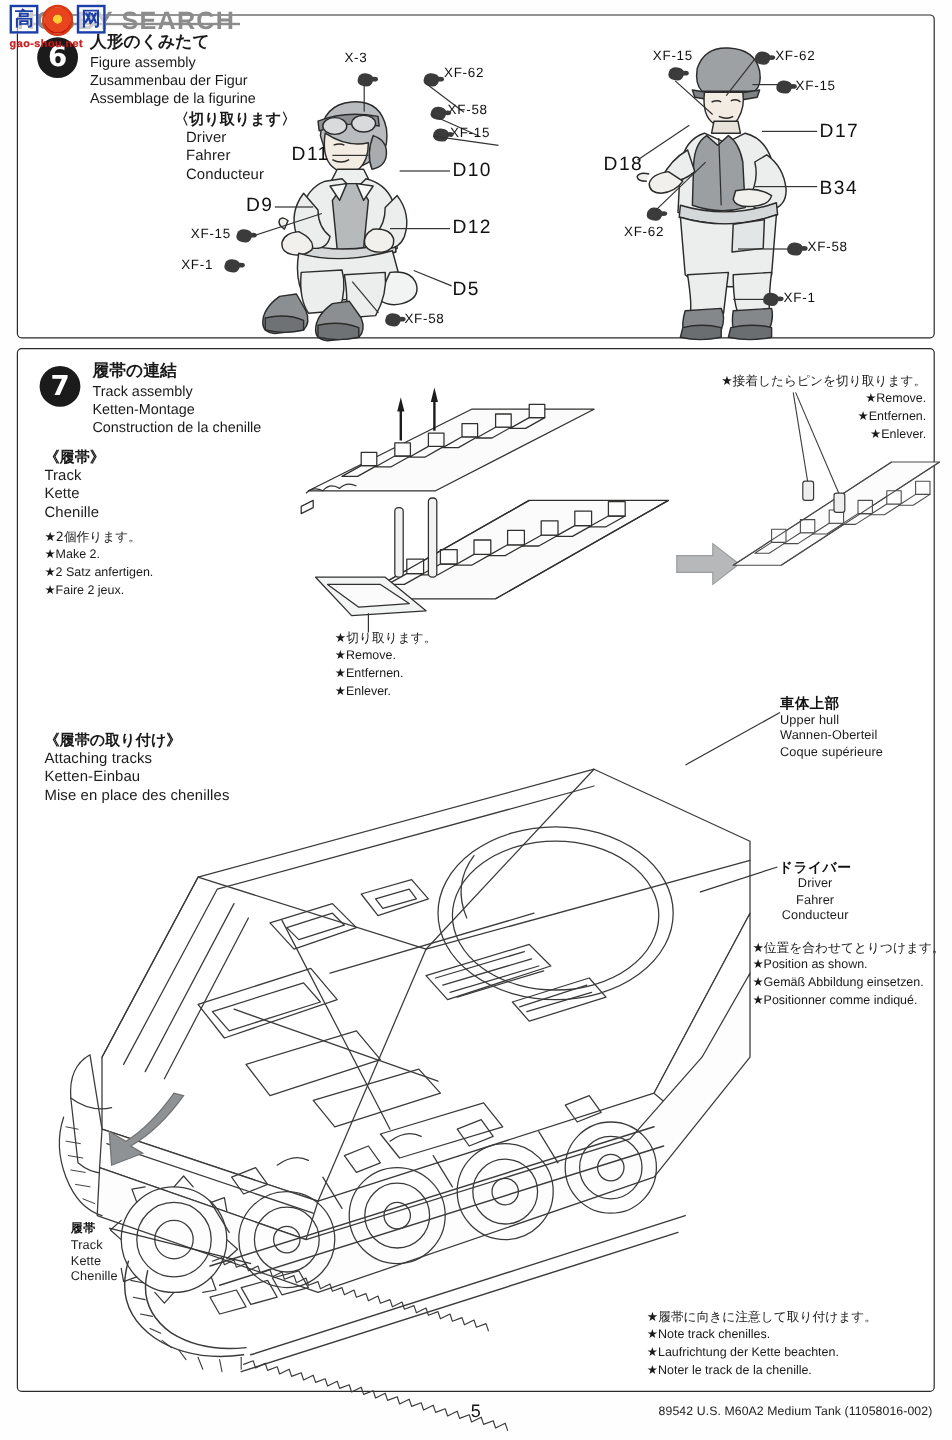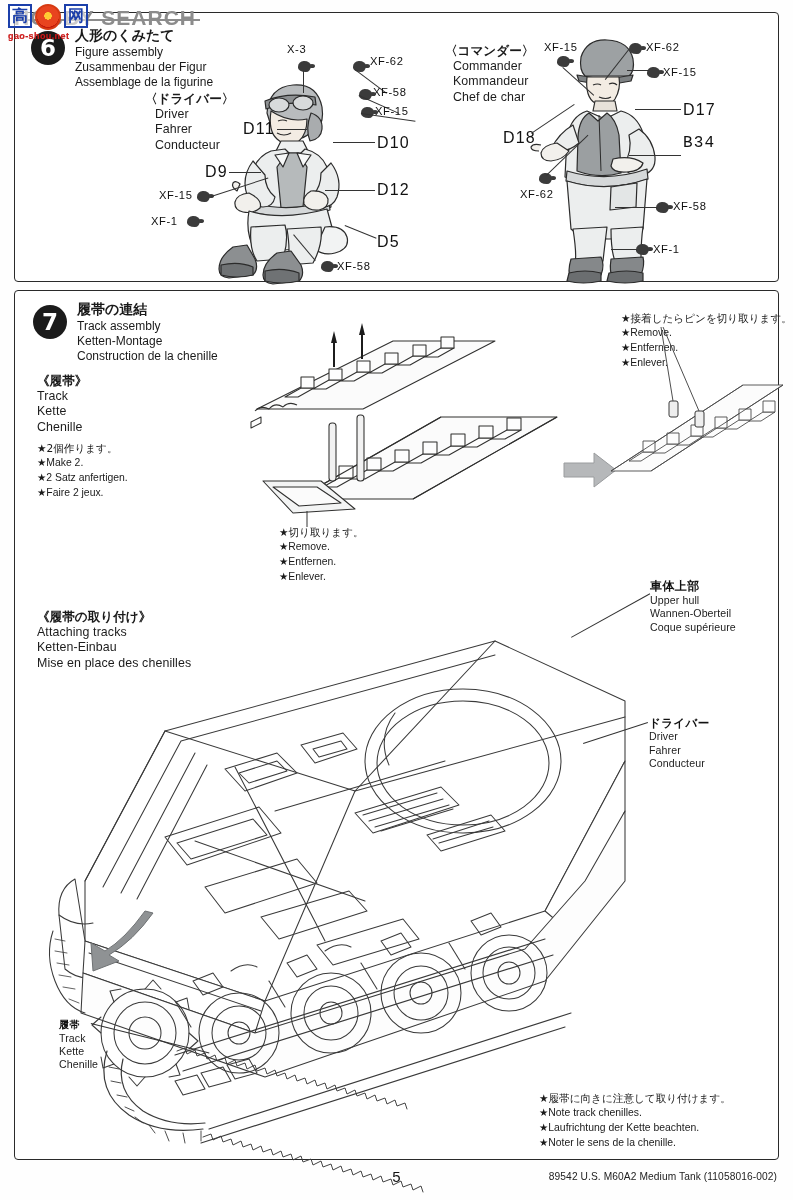--- a/index.html
+++ b/index.html
@@ -194,21 +194,21 @@
     <div class="step-badge" style="left:16px; top:18px;">6</div>
 
     <div class="tblock" style="left:60px; top:14px;">
       <div class="title-jp">人形のくみたて</div>
       <div class="title-en">Figure assembly</div>
       <div class="title-en">Zusammenbau der Figur</div>
       <div class="title-en">Assemblage de la figurine</div>
     </div>
 
     <div class="tblock" style="left:130px; top:78px;">
-      <div class="bracket">〈ドライバー〉</div>
+      <div class="bracket">〈切り取ります〉</div>
       <div class="en" style="padding-left:10px">Driver</div>
       <div class="en" style="padding-left:10px">Fahrer</div>
       <div class="en" style="padding-left:10px">Conducteur</div>
     </div>
 
     <div class="art" style="left:200px; top:38px;">
       <svg width="230" height="230" viewBox="0 0 230 230">
         <g fill="#ffffff" stroke="#2b2b2b" stroke-width="1.2" stroke-linejoin="round">
 
           <path d="M52,62 q2,-26 26,-28 q24,-2 29,22 q2,14 -4,22 l-8,4 q-6,6 -16,6 q-16,0 -22,-10 z" fill="#b9bcbe"></path>
@@ -291,26 +291,20 @@
     <div class="plabel small" style="left:136px; top:202px;">XF-1</div>
     <div class="blob" style="left:172px; top:203px;"></div>
 
     <div class="plabel" style="left:362px; top:220px;">D5</div>
     <div class="lead" style="left:330px; top:212px; width:34px; transform:rotate(22deg);"></div>
 
     <div class="plabel small" style="left:322px; top:247px;">XF-58</div>
     <div class="blob" style="left:306px; top:248px;"></div>
     <div class="lead" style="left:300px; top:248px; width:34px; transform:rotate(-130deg);"></div>
 
-    <div class="tblock" style="left:430px; top:30px;">
-      <div class="bracket">〈コマンダー〉</div>
-      <div class="en" style="padding-left:8px">Commander</div>
-      <div class="en" style="padding-left:8px">Kommandeur</div>
-      <div class="en" style="padding-left:8px">Chef de char</div>
-    </div>
 
     <div class="art" style="left:528px; top:20px;">
       <svg width="190" height="250" viewBox="0 0 190 250">
         <g fill="#ffffff" stroke="#2b2b2b" stroke-width="1.2" stroke-linejoin="round">
 
           <path d="M38,24 q6,-18 26,-17 q22,1 26,19 q2,12 -4,17 l-44,0 q-6,-6 -4,-19z" fill="#9da1a3"></path>
           <path d="M34,42 q28,6 56,0 l-2,6 q-26,6 -52,0z" fill="#7e8284"></path>
 
           <path d="M44,44 q-2,20 8,26 q12,8 20,-4 q6,-10 4,-22z" fill="#f3ece3"></path>
           <path d="M50,52 q5,-2 8,0" fill="none"></path>
@@ -359,21 +353,21 @@
     <div class="plabel small" style="left:648px; top:53px;">XF-15</div>
     <div class="blob" style="left:632px; top:54px;"></div>
     <div class="lead" style="left:612px; top:57px; width:22px;"></div>
 
     <div class="plabel" style="left:668px; top:88px;">D17</div>
     <div class="lead" style="left:620px; top:96px; width:46px;"></div>
 
     <div class="plabel" style="left:488px; top:116px;">D18</div>
     <div class="lead" style="left:516px; top:120px; width:52px; transform:rotate(-34deg);"></div>
 
-    <div class="plabel" style="left:668px; top:121px;font-family:Liberation Mono, monospace;">B34</div>
+    <div class="plabel" style="left:668px; top:136px;">B34</div>
     <div class="lead" style="left:614px; top:142px; width:52px;"></div>
 
     <div class="plabel small" style="left:505px; top:175px;">XF-62</div>
     <div class="blob" style="left:524px; top:160px;"></div>
     <div class="lead" style="left:531px; top:162px; width:58px; transform:rotate(-44deg);"></div>
 
     <div class="plabel small" style="left:658px; top:187px;">XF-58</div>
     <div class="blob" style="left:641px; top:189px;"></div>
     <div class="lead" style="left:600px; top:194px; width:42px;"></div>
 
@@ -408,21 +402,21 @@
       <div class="starline">★Faire 2 jeux.</div>
     </div>
 
     <div class="tblock" style="left:264px; top:234px;">
       <div class="starline j">★切り取ります。</div>
       <div class="starline">★Remove.</div>
       <div class="starline">★Entfernen.</div>
       <div class="starline">★Enlever.</div>
     </div>
 
-    <div class="tblock" style="left:606px; top:20px;">
+    <div class="tblock" style="left:586px; top:20px;text-align:right;">
       <div class="starline j">★接着したらピンを切り取ります。</div>
       <div class="starline">★Remove.</div>
       <div class="starline">★Entfernen.</div>
       <div class="starline">★Enlever.</div>
     </div>
 
     <div class="art" style="left:230px; top:40px;">
       <svg width="330" height="215" viewBox="0 0 330 215">
 
         <g fill="#fdfdfd" stroke="#30302f" stroke-width="1.05" stroke-linejoin="round">
@@ -692,42 +686,48 @@
     </div>
 
     <div class="tblock" style="left:635px; top:288px;">
       <div class="jp" style="font-size:12px">車体上部</div>
       <div class="en sm">Upper hull</div>
       <div class="en sm">Wannen-Oberteil</div>
       <div class="en sm">Coque supérieure</div>
     </div>
     <div class="lead" style="left:556px; top:346px; width:90px; transform:rotate(-29deg);"></div>
 
-    <div class="tblock" style="left:634px; top:425px;">
+    <div class="tblock" style="left:634px; top:425px;text-align:center;">
       <div class="jp" style="font-size:11.5px">ドライバー</div>
       <div class="en sm">Driver</div>
       <div class="en sm">Fahrer</div>
       <div class="en sm">Conducteur</div>
     </div>
     <div class="lead" style="left:568px; top:452px; width:68px; transform:rotate(-18deg);"></div>
 
+    <div class="tblock" style="left:612px; top:492px;">
+      <div class="starline j">★位置を合わせてとりつけます。</div>
+      <div class="starline">★Position as shown.</div>
+      <div class="starline">★Gemäß Abbildung einsetzen.</div>
+      <div class="starline">★Positionner comme indiqué.</div>
+    </div>
 
     <div class="tblock" style="left:44px; top:728px;">
       <div class="jp" style="font-size:10px">履帯</div>
       <div class="en sm">Track</div>
       <div class="en sm">Kette</div>
       <div class="en sm">Chenille</div>
     </div>
     <div class="lead" style="left:76px; top:732px; width:122px; transform:rotate(14deg);"></div>
 
     <div class="tblock" style="left:524px; top:800px;">
       <div class="starline j">★履帯に向きに注意して取り付けます。</div>
       <div class="starline">★Note track chenilles.</div>
       <div class="starline">★Laufrichtung der Kette beachten.</div>
-      <div class="starline">★Noter le sens de la chenille.</div>
+      <div class="starline">★Noter le track de la chenille.</div>
     </div>
 
   </div>
 
   <div class="footer">
     <div class="page-no">5</div>
     <div class="foot-code">89542 U.S. M60A2 Medium Tank (11058016-002)</div>
   </div>
 
   <div class="wm">

